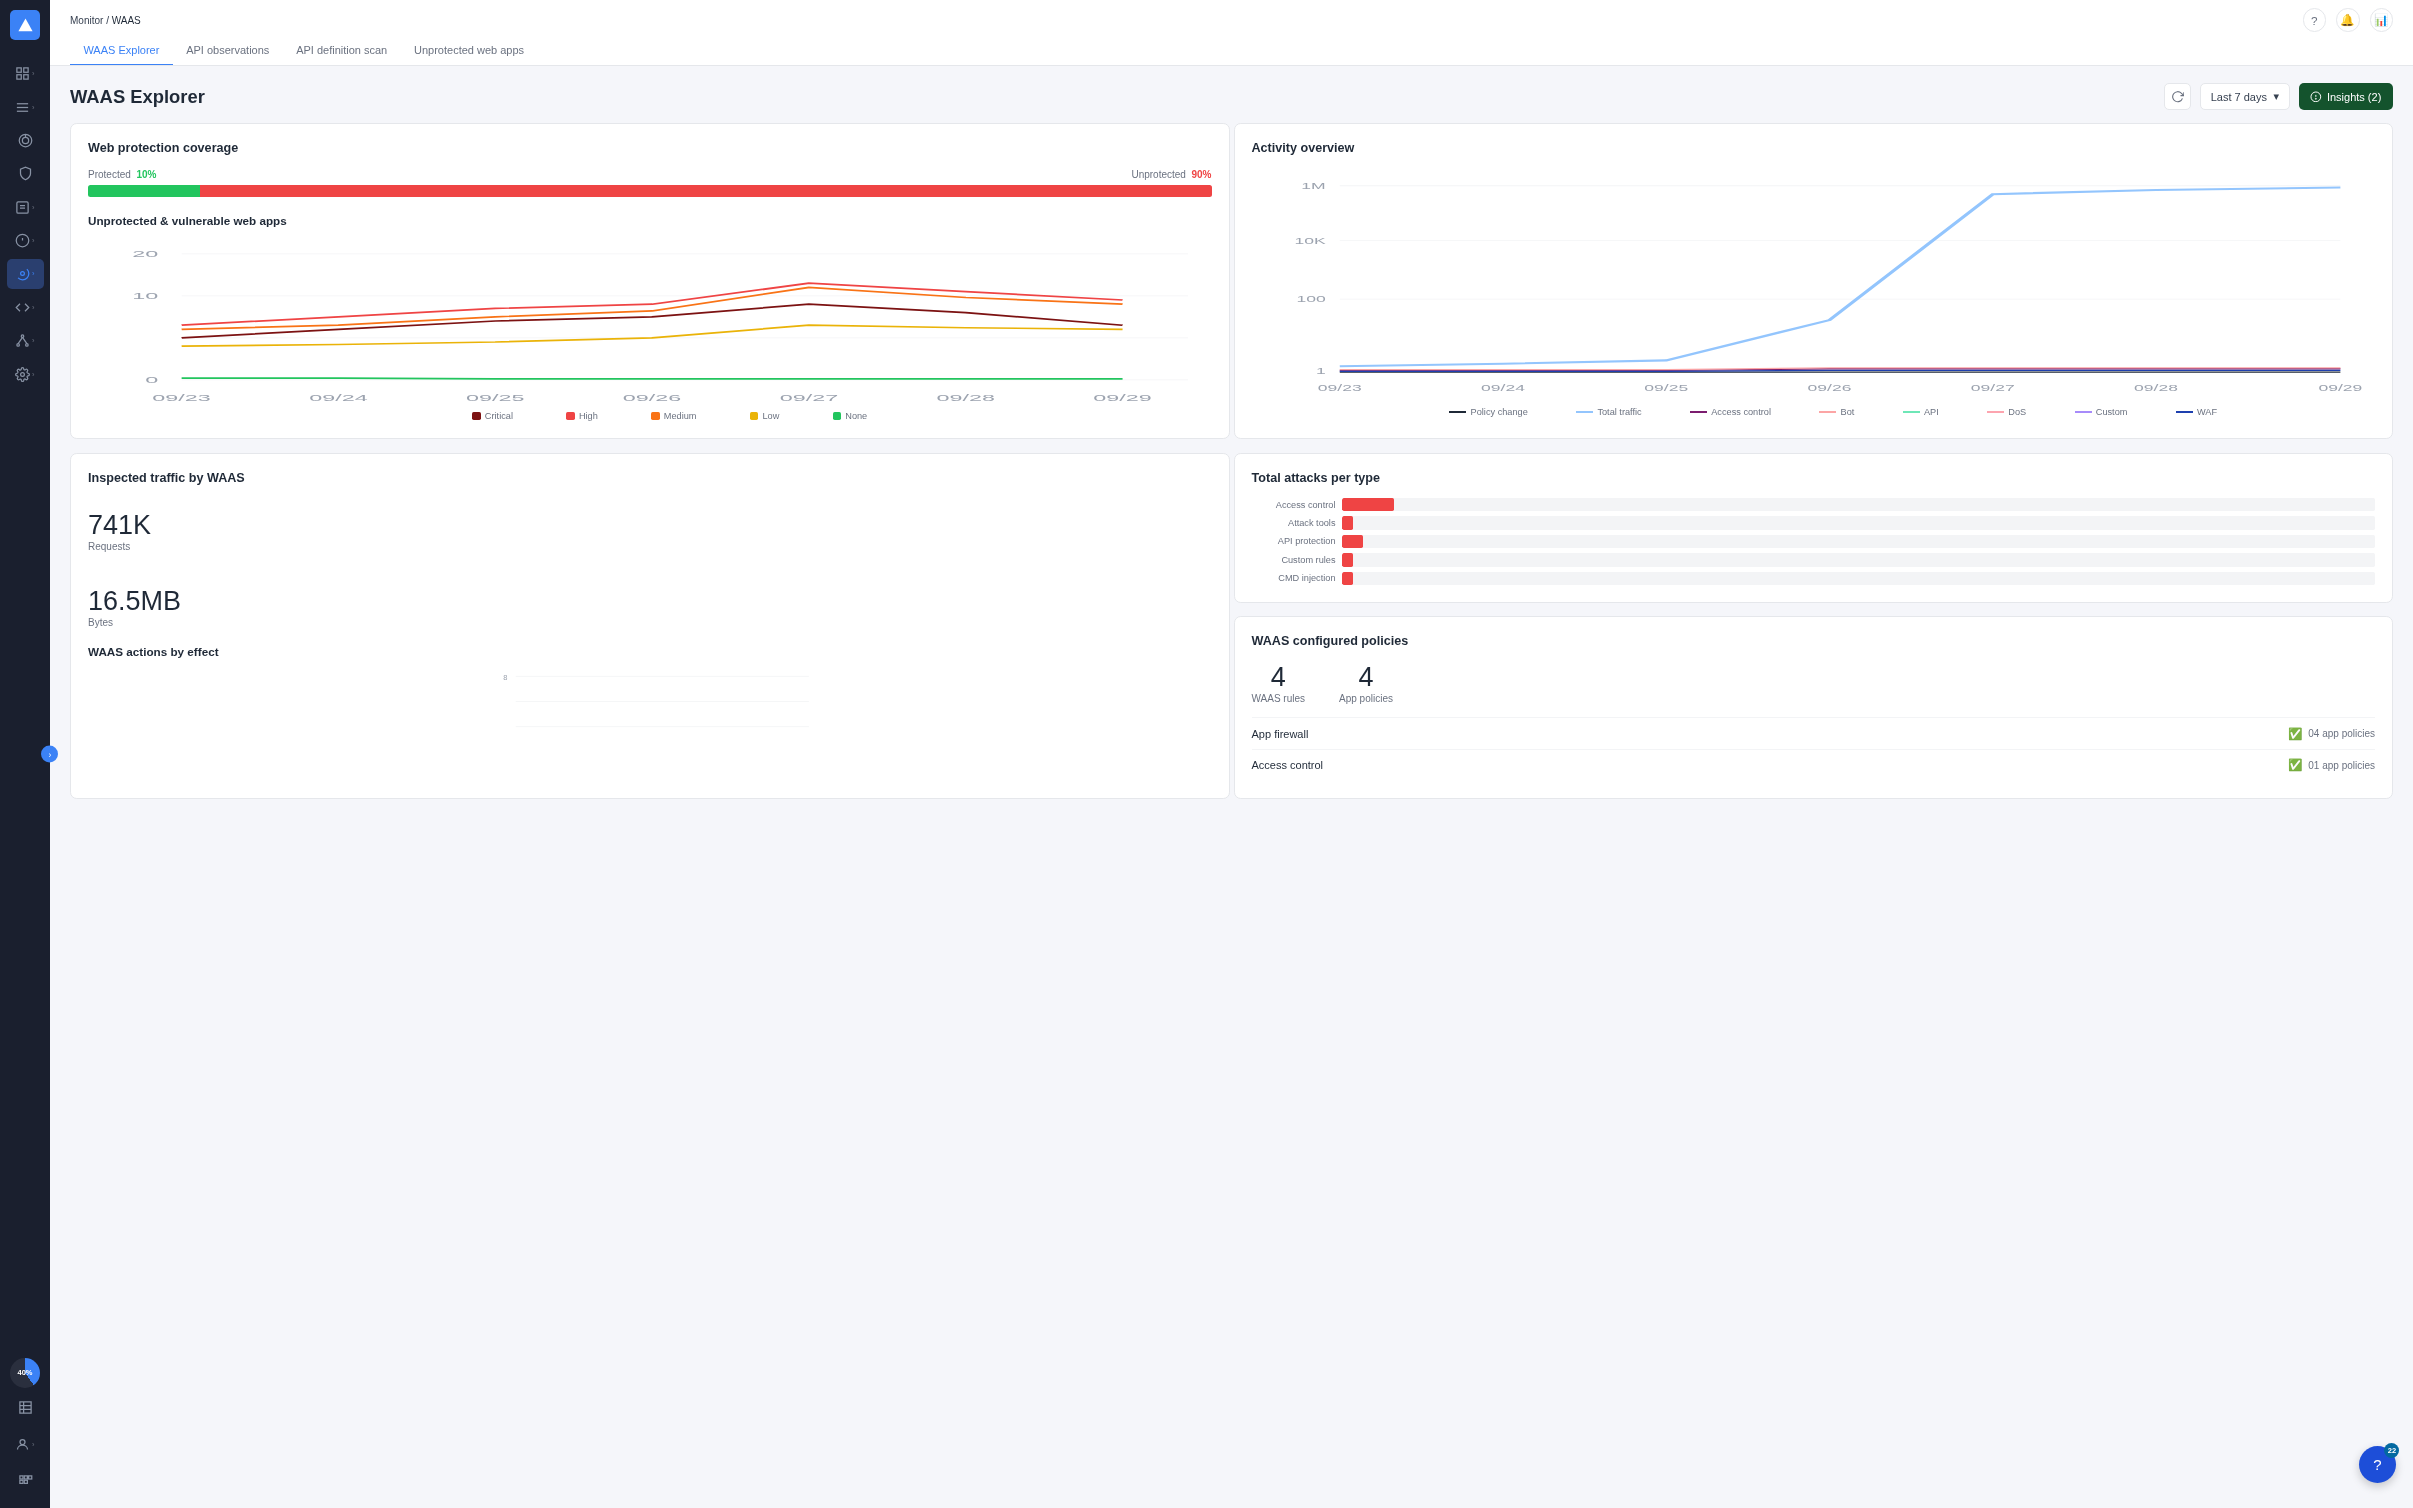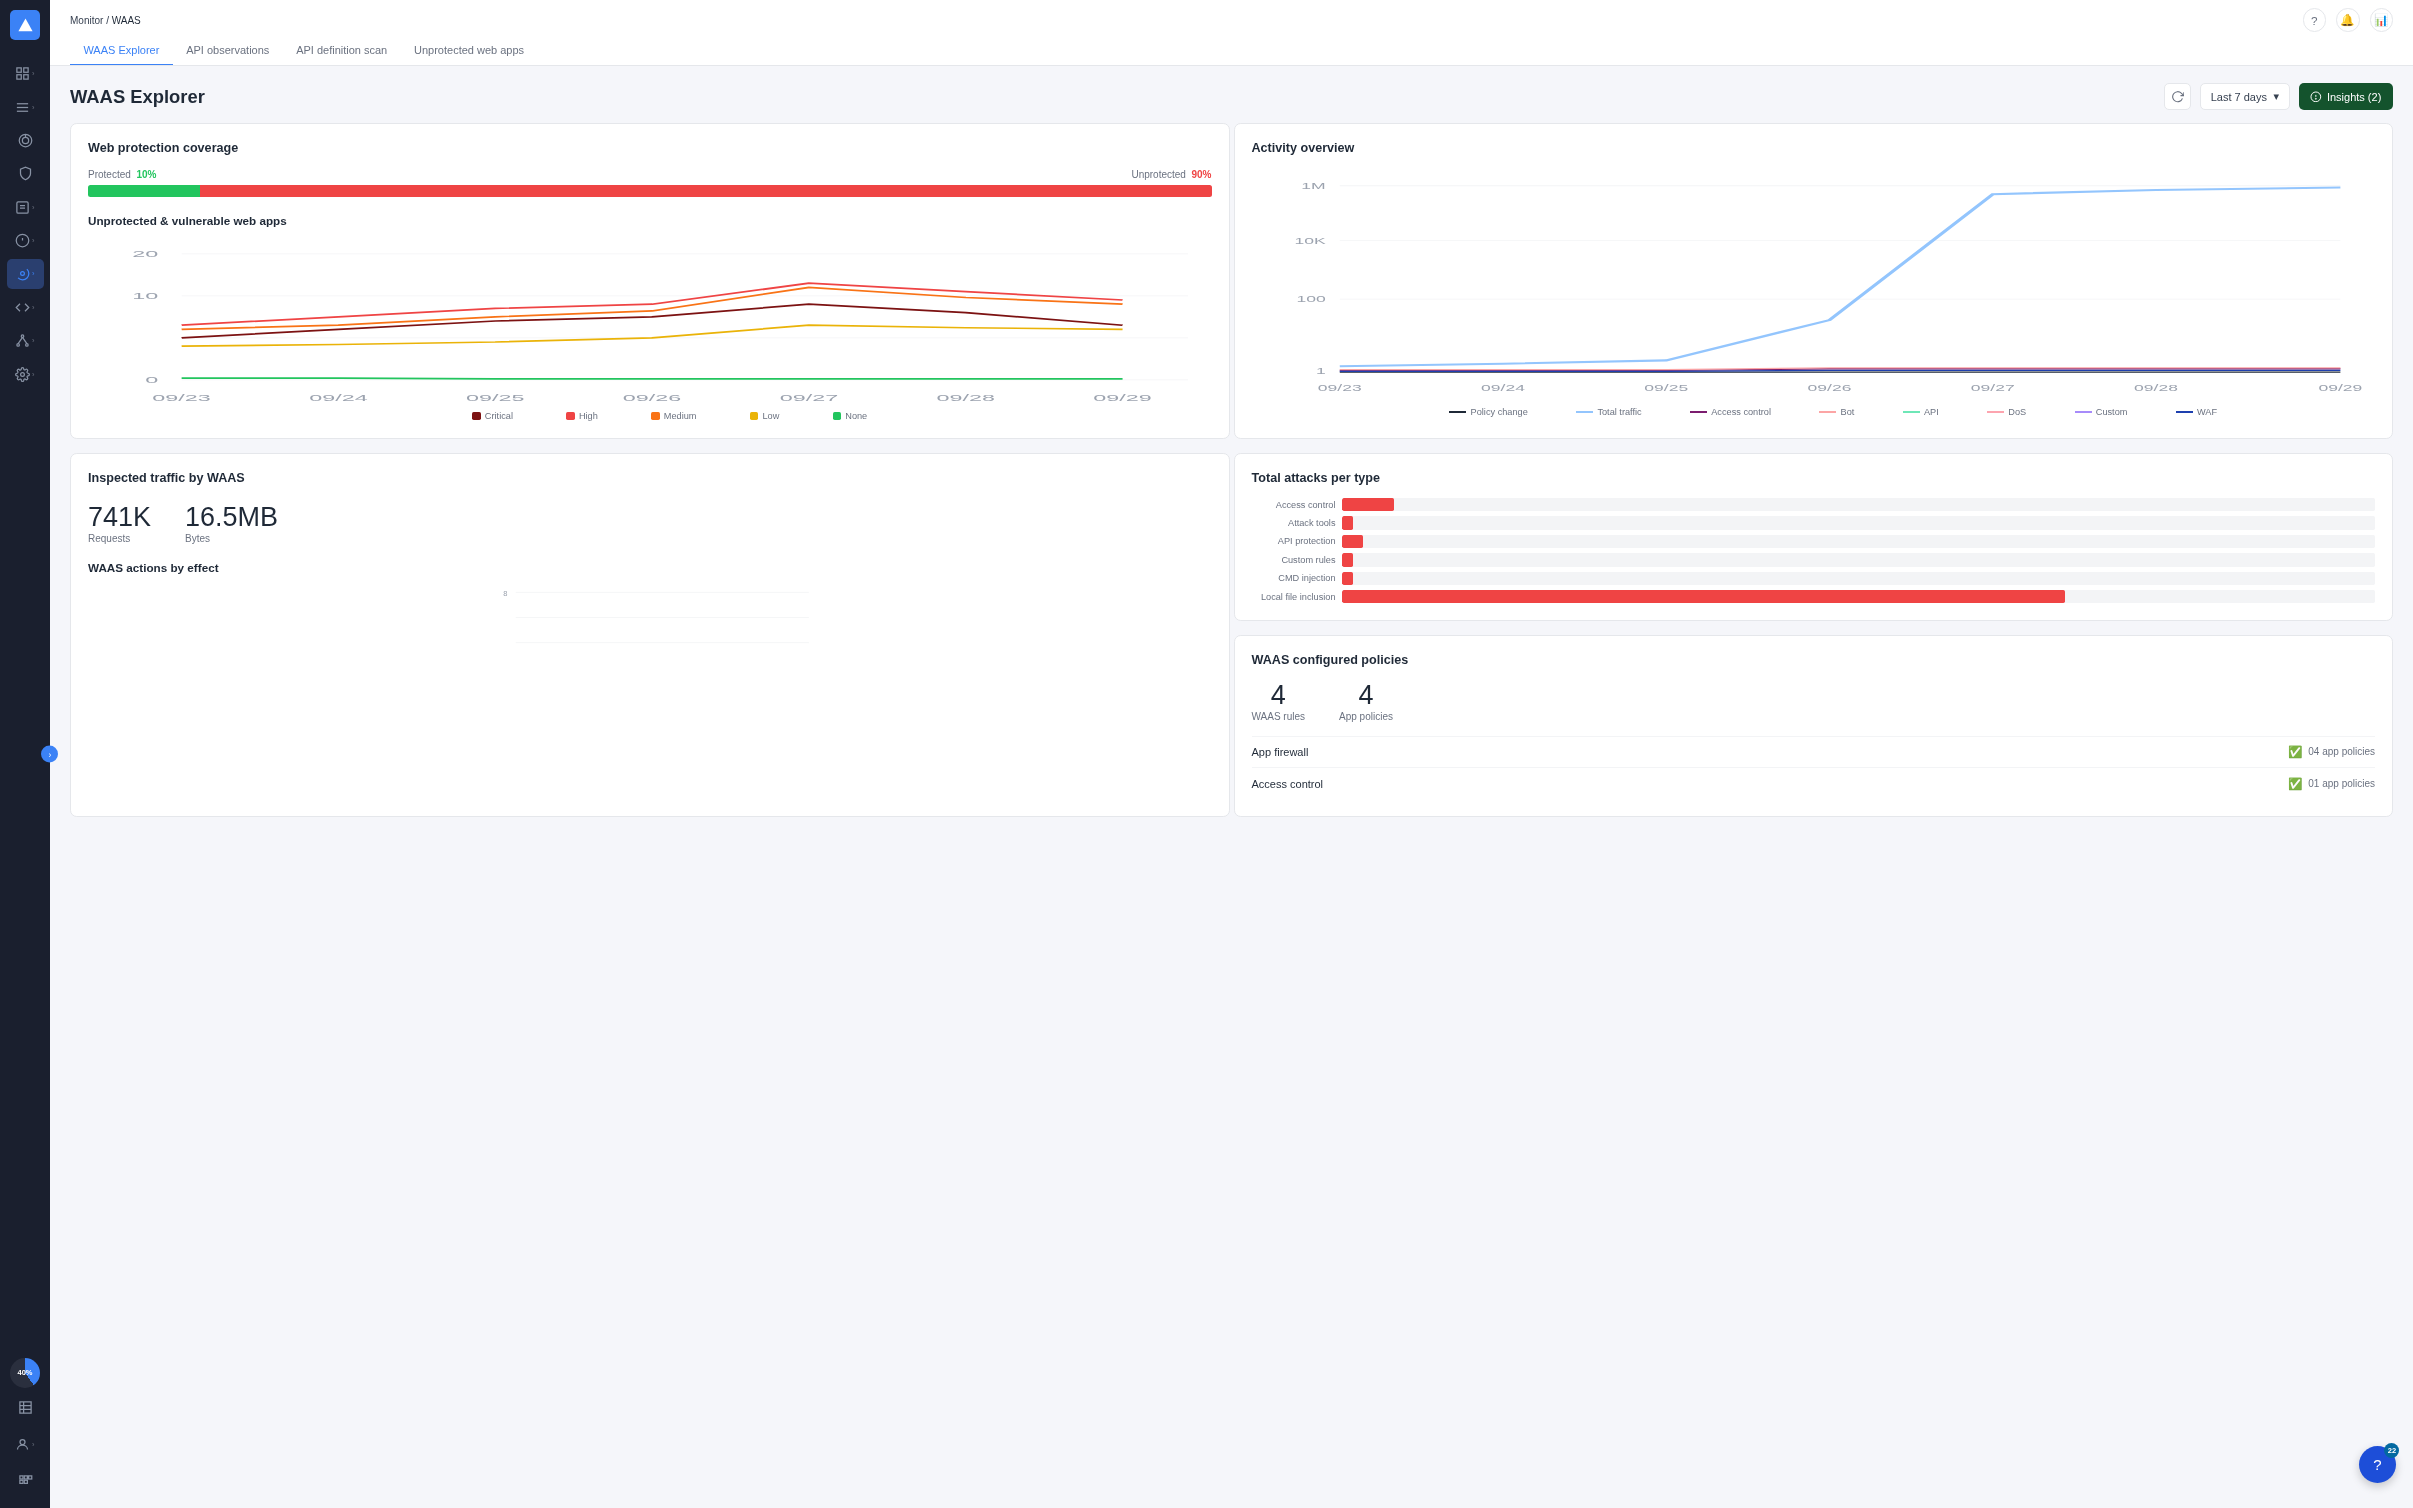--- a/index.html
+++ b/index.html
@@ -222,21 +222,22 @@
     
     svg.chart { width: 100%; height: 100%; }
 
     
     .activity-card { }
 
     
     .traffic-stats {
       display: flex;
       gap: 34px;
-      margin: 17px 0 17px;
+      margin: 25px 0 17px;
+      flex-direction: column;
     }
     .stat-value {
       font-size: 27px;
       font-weight: 300;
       color: #1f2937;
     }
     .stat-label {
       font-size: 10px;
       color: #6b7280;
     }
@@ -710,26 +711,20 @@
               <div class="attack-bar-wrap">
                 <div class="attack-bar" style="width:1%;"></div>
               </div>
             </div>
             <div class="attack-row">
               <div class="attack-label">CMD injection</div>
               <div class="attack-bar-wrap">
                 <div class="attack-bar" style="width:1%;"></div>
               </div>
             </div>
-            <div class="attack-row">
-              <div class="attack-label">Local file inclusion</div>
-              <div class="attack-bar-wrap">
-                <div class="attack-bar" style="width:70%;background:#ef4444;"></div>
-              </div>
-            </div>
           </div>
         </div>
 
         <div class="card">
           <div class="card-title">WAAS configured policies</div>
           <div class="policies-numbers">
             <div class="policy-num">
               <div class="policy-num-val">4</div>
               <div class="policy-num-label">WAAS rules</div>
             </div>

